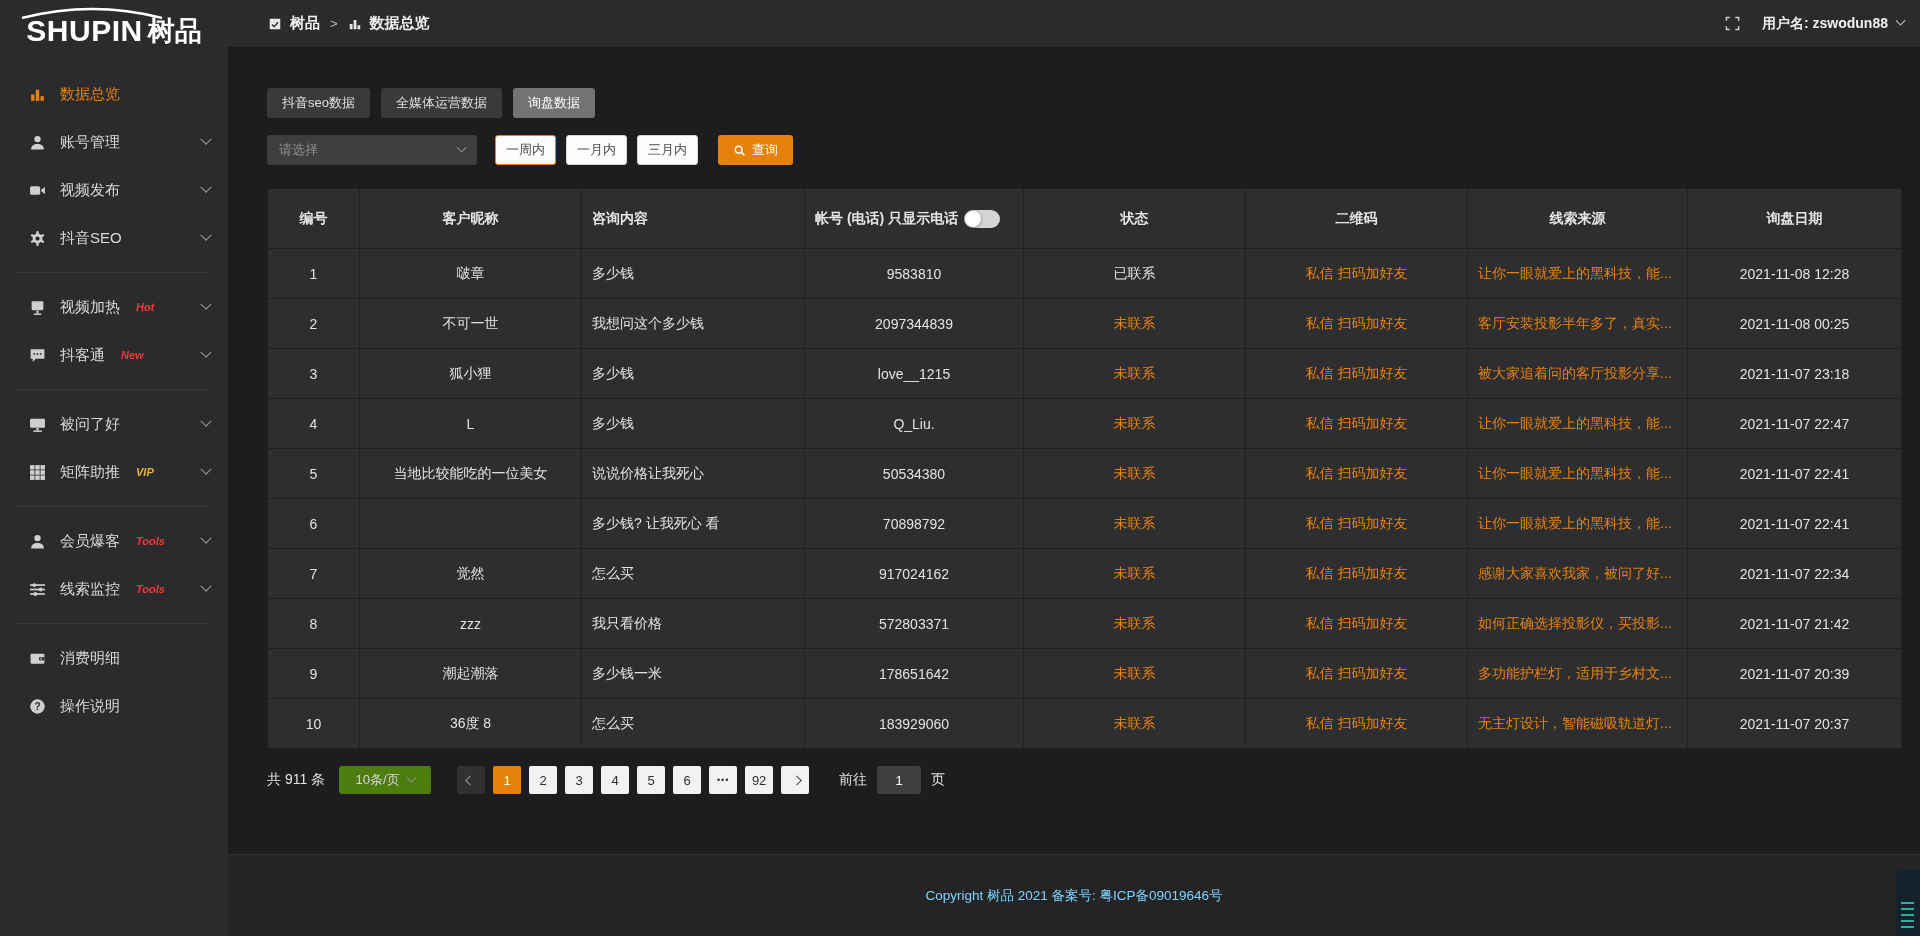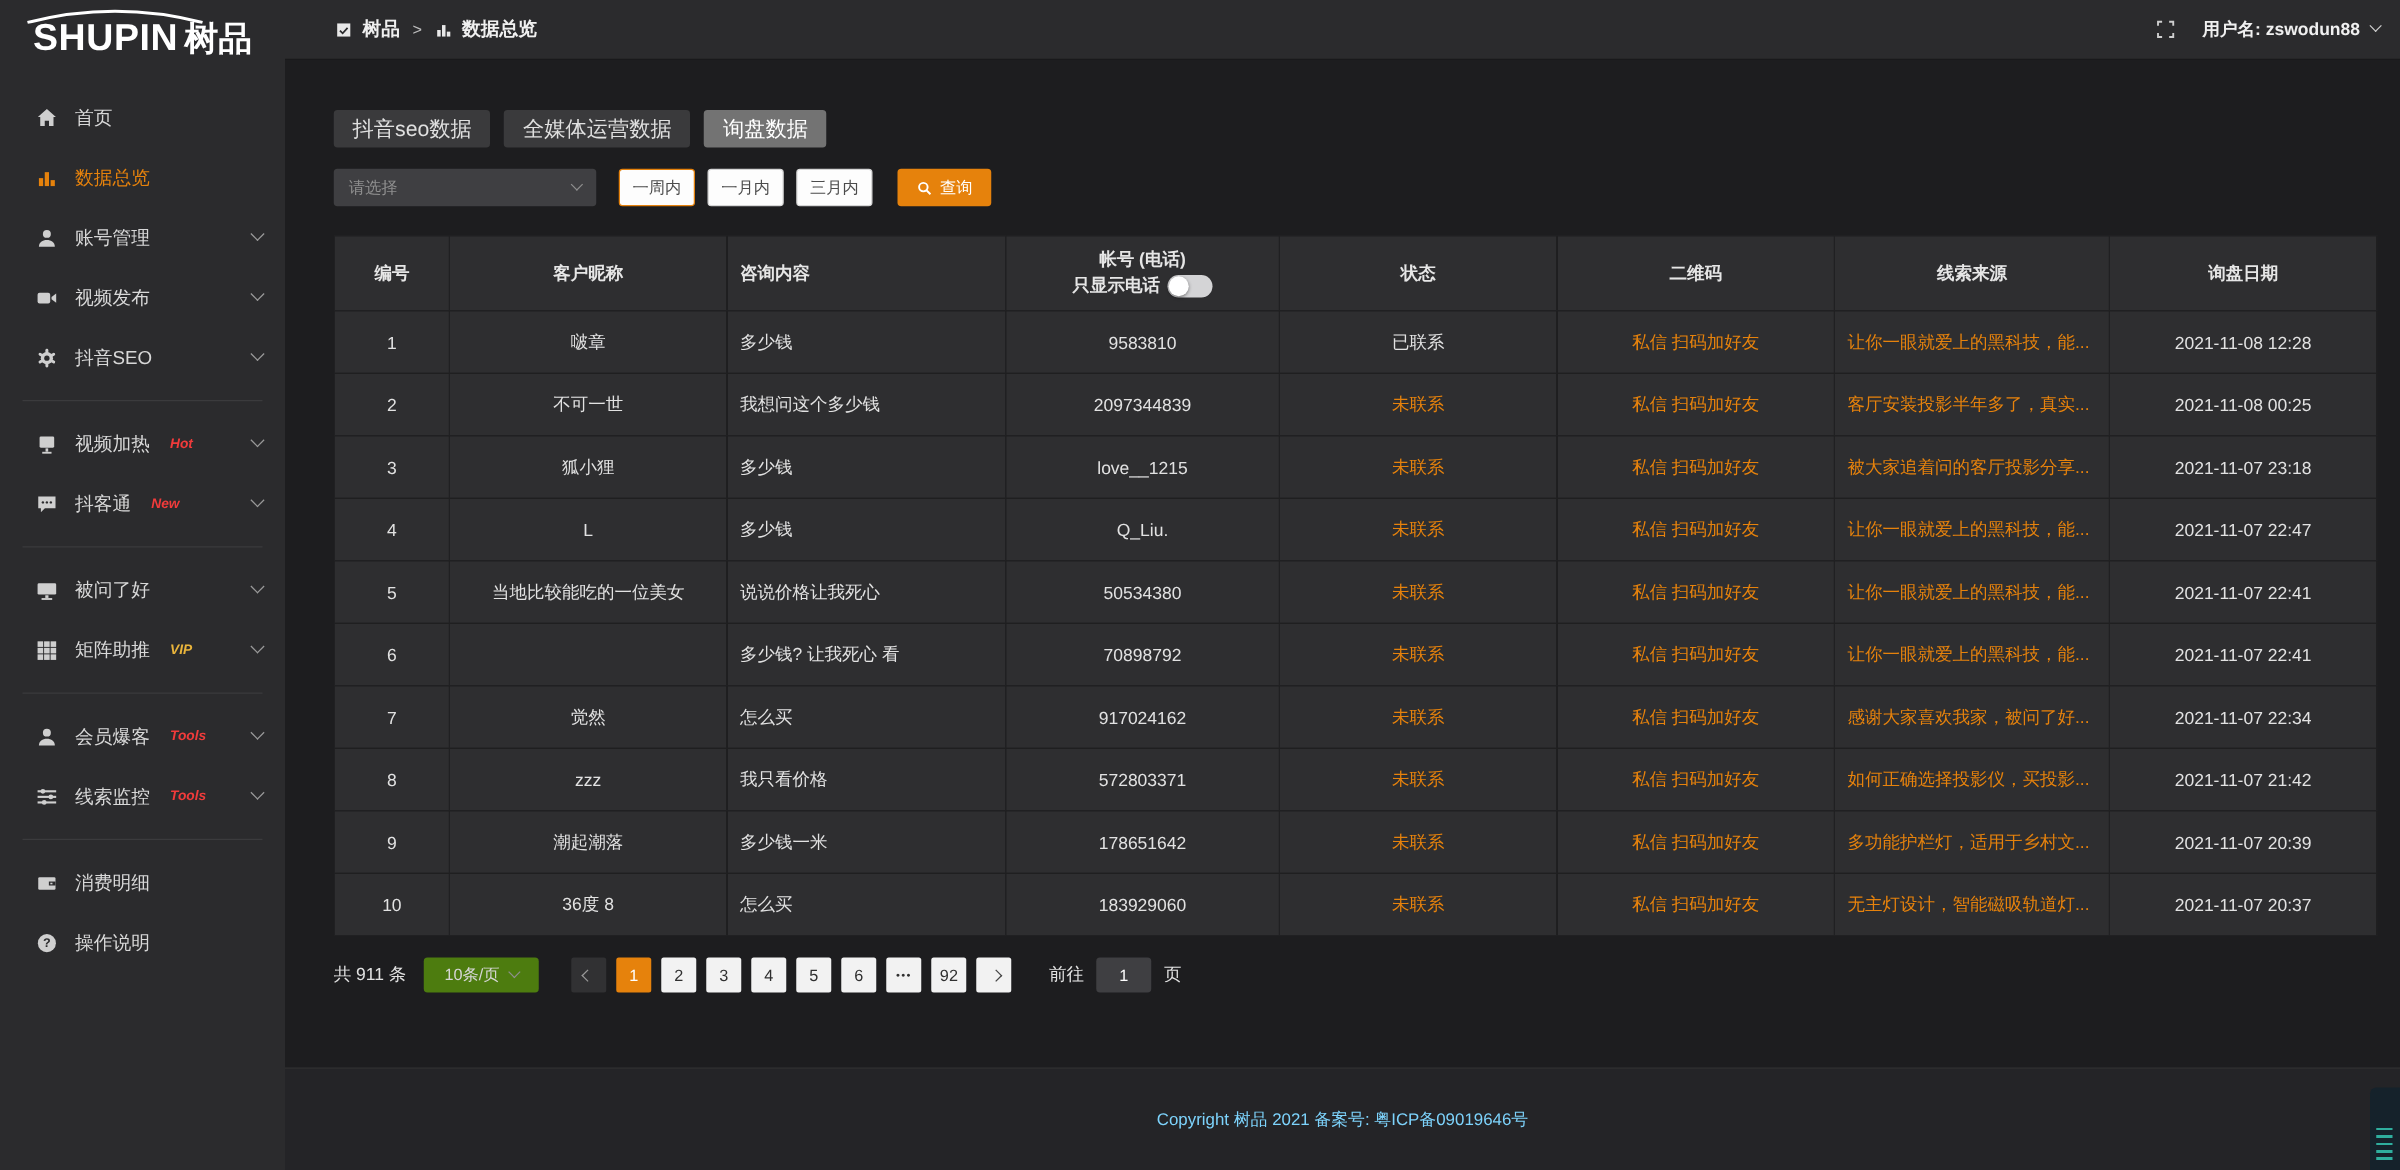--- a/index.html
+++ b/index.html
@@ -29,21 +29,21 @@
   .crumb-sep { color:#bdbdbd; font-weight:normal; font-size:13px; margin:0 2px; }
   .topbar-right { display:flex; align-items:center; gap:22px; }
   .fs-icon { display:flex; color:#cfcfcf; cursor:pointer; }
   .user-menu { display:flex; align-items:center; gap:9px; font-size:14px; font-weight:bold; color:#f0f0f0; cursor:pointer; }
   .user-chev { width:7px; height:7px; border-right:1.5px solid #cfcfcf; border-bottom:1.5px solid #cfcfcf; transform:rotate(45deg) translate(-2px,-2px); }
 
   
   .main { position:absolute; left:228px; top:48px; right:0; bottom:0; background:#1d1d1f; padding:40px 18px 0 39px; }
 
   .tabs { display:flex; gap:11px; margin-bottom:17px; }
-  .tab { height:30px; padding:0 15px; background:#3a3a3c; color:#e0e0e0; font-size:17px; border-radius:3px;
+  .tab { height:30px; padding:0 15px; background:#3a3a3c; color:#e0e0e0; font-size:13px; border-radius:3px;
          display:flex; align-items:center; cursor:pointer; }
   .tab.active { background:#737373; color:#fff; }
 
   .filters { display:flex; align-items:center; margin-bottom:23px; }
   .f-select { width:210px; height:30px; background:#3f3f42; border-radius:3px; display:flex; align-items:center;
               justify-content:space-between; padding:0 12px; font-size:13px; color:#8f8f8f; cursor:pointer; }
   .sel-chev { width:7px; height:7px; border-right:1.5px solid #8f8f8f; border-bottom:1.5px solid #8f8f8f; transform:rotate(45deg) translate(-2px,-2px); }
   .periods { display:flex; gap:10px; margin-left:18px; }
   .period { height:30px; min-width:52px; padding:0 10px; background:#fdfdfd; border:1px solid #d6d6d6; border-radius:3px;
             color:#4c4c4c; font-size:13px; display:flex; align-items:center; justify-content:center; cursor:pointer; }
@@ -54,21 +54,21 @@
   
   table { width:100%; border-collapse:collapse; table-layout:fixed; }
   th, td { background:#2e2e30; border:1px solid #202022; height:50px; text-align:center; font-size:14px;
            color:#e2e2e2; padding:0 10px; overflow:hidden; white-space:nowrap; text-overflow:ellipsis; }
   thead th { height:60px; font-weight:bold; color:#e6e6e6; }
   th:nth-child(1){width:92px;} th:nth-child(2){width:222px;} th:nth-child(3){width:223px;}
   th:nth-child(4){width:219px;} th:nth-child(5){width:222px;} th:nth-child(6){width:222px;}
   th:nth-child(7){width:220px;}
   th.al, td.al { text-align:left; }
   td.orange, th.orange { color:#e6820c; }
-  .acct { display:flex; flex-direction:column; align-items:center; gap:4px; line-height:1.2; }
+  .acct { display:flex; flex-direction:row; align-items:center; gap:4px; line-height:1.2; }
   .acct-row2 { display:flex; align-items:center; gap:6px; font-weight:bold; }
   .toggle { width:36px; height:18px; background:#d4d4d6; border-radius:9px; position:relative; cursor:pointer; flex:none; }
   .toggle .knob { position:absolute; left:1px; top:1px; width:16px; height:16px; border-radius:50%; background:#fff; box-shadow:0 1px 3px rgba(0,0,0,.45); }
 
   
   .pagination { display:flex; align-items:center; margin-top:17px; font-size:14px; color:#e2e2e2; }
   .pg-total { margin-right:14px; }
   .pg-size { width:92px; height:28px; background:#4d7c0f; border-radius:3px; display:flex; align-items:center;
              justify-content:center; gap:8px; font-size:13px; color:#d6d6d6; cursor:pointer; }
   .pg-btn { min-width:28px; height:28px; border-radius:2px; background:#f2f2f2; color:#303030; font-size:13px;
@@ -97,28 +97,20 @@
 
 <aside class="sidebar">
   <div class="logo">
     <svg width="152" height="12" style="position:absolute;top:7px;left:16px">
       <path d="M6 11 Q76 -7 146 11" stroke="#fff" stroke-width="2.4" fill="none"></path>
     </svg>
     <span class="logo-en">SHUPIN</span>
     <span class="logo-cn">树品</span>
   </div>
   <nav class="menu">
-      <div class="menu-item">
-        <span class="mi-icon">
-          <svg viewBox="0 0 16 16" width="17" height="17">
-            <path fill="currentColor" d="M8 1.2 14.8 7.2H13V14H9.6v-4H6.4v4H3V7.2H1.2z"></path>
-          </svg>
-        </span>
-        <span class="mi-label">首页</span>
-      </div>
       <div class="menu-item active">
         <span class="mi-icon">
           <svg viewBox="0 0 16 16" width="17" height="17">
             <g fill="currentColor">
               <rect x="2" y="8" width="3.2" height="6"></rect>
               <rect x="6.4" y="3.5" width="3.2" height="10.5"></rect>
               <rect x="10.8" y="9.5" width="3.2" height="4.5"></rect>
             </g>
           </svg>
         </span>

